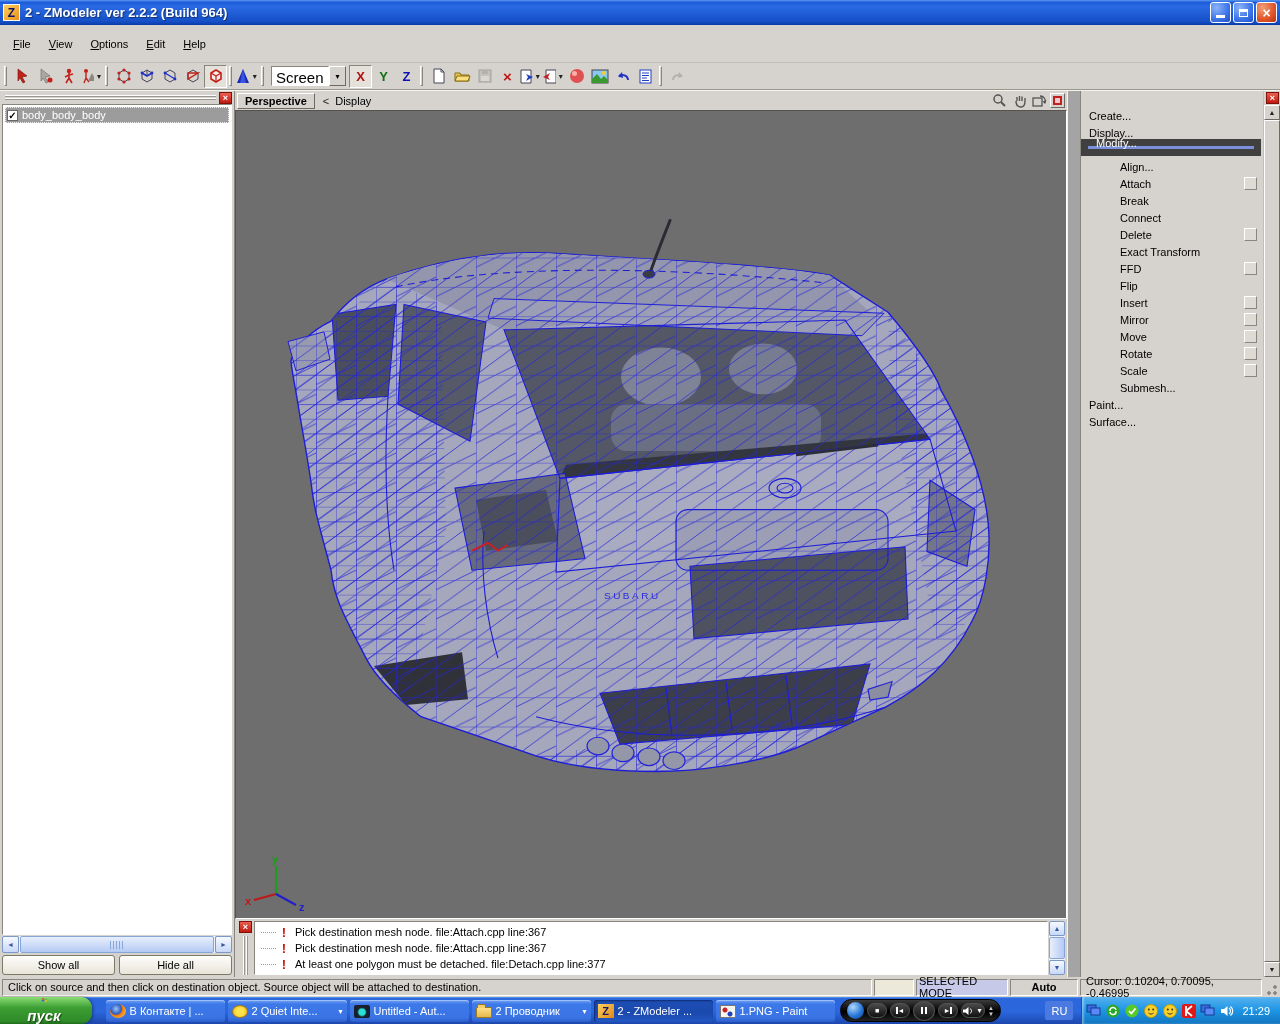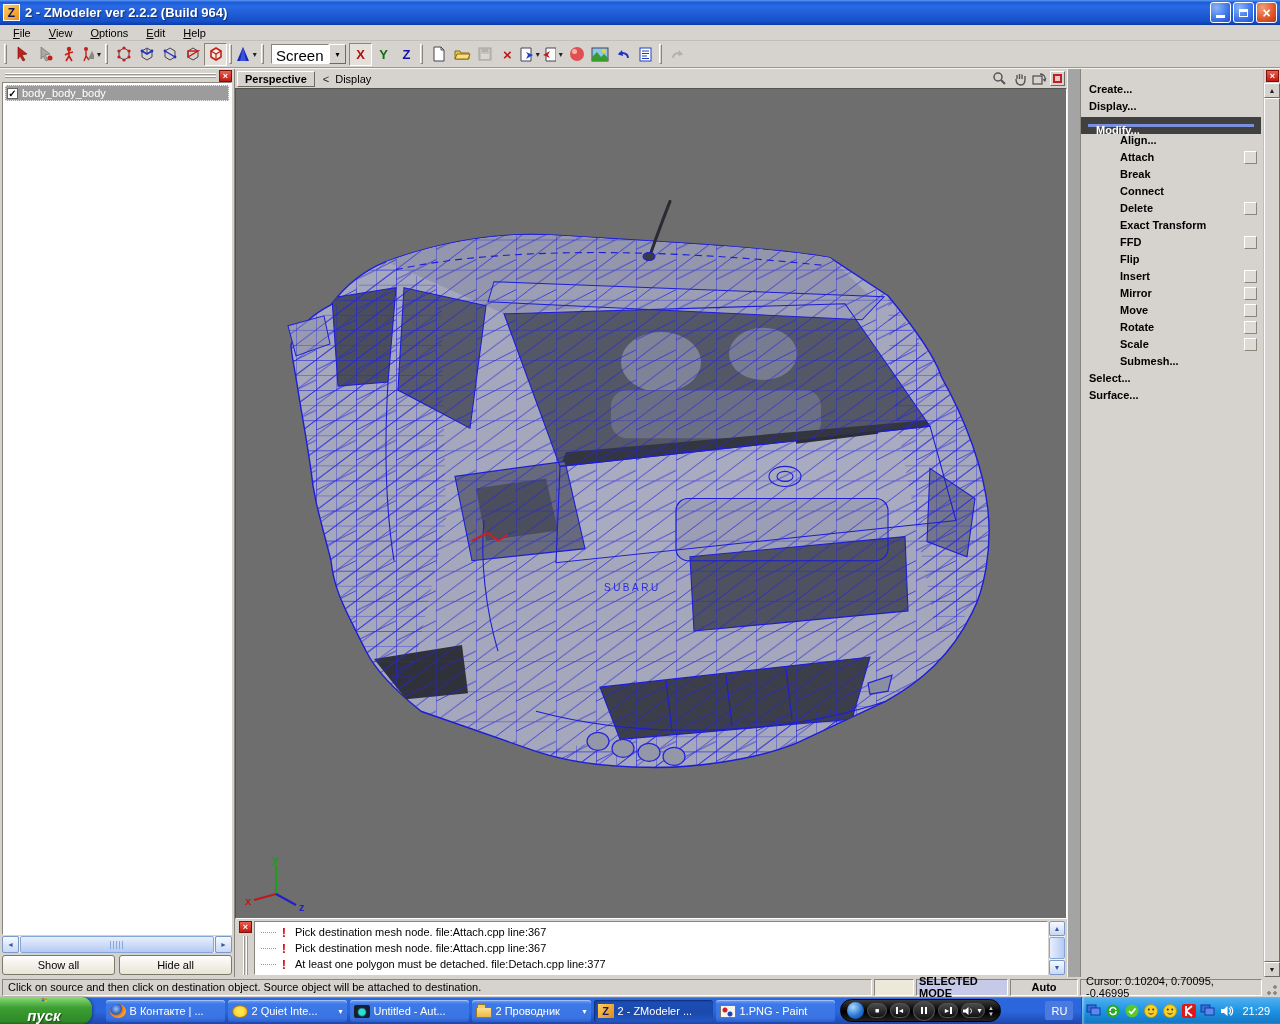--- a/index.html
+++ b/index.html
@@ -14,21 +14,21 @@
     font-weight:bold;font-size:12px;}
   .title{color:#fff;font-weight:bold;font-size:13px;text-shadow:1px 1px 1px #103070;flex:1;}
   .winbtn{width:21px;height:21px;margin-left:2px;border:1px solid #fff;border-radius:3px;
     display:flex;align-items:center;justify-content:center;
     background:radial-gradient(circle at 30% 25%,#8cb4f8,#3c74e8 60%,#1e50c8);}
   .winbtn.close{background:radial-gradient(circle at 30% 25%,#f0a078,#e05428 60%,#b83210);}
   .winbtn .bar{width:9px;height:3px;background:#fff;margin-top:8px;}
   .winbtn .rest{width:9px;height:8px;border:1px solid #fff;border-top-width:3px;background:transparent;}
   .winbtn.close span{color:#fff;font-weight:bold;font-size:14px;line-height:1;}
   
-  .menubar{height:16px;display:flex;align-items:center;background:#d6d3ce;padding-left:4px;border-bottom:1px solid #c2bfb8;}
+  .menubar{height:38px;display:flex;align-items:center;background:#d6d3ce;padding-left:4px;border-bottom:1px solid #c2bfb8;}
   .menu-item{padding:3px 9px;}
   
   .toolbar{height:27px;display:flex;align-items:center;background:#d6d3ce;border-bottom:1px solid #9a978f;padding-left:2px;}
   .tgrip{width:3px;height:20px;margin:0 4px 0 2px;border-left:1px solid #fff;border-top:1px solid #fff;
     border-right:1px solid #88857d;border-bottom:1px solid #88857d;}
   .tb{width:23px;height:23px;display:flex;align-items:center;justify-content:center;position:relative;}
   .tb.pressed{border:1px solid;border-color:#88857d #fff #fff #88857d;background:#e4e1da;}
   .tb.disabled{opacity:.45;}
   .tb svg{display:block;}
   .dd{font-size:8px;color:#222;margin-left:1px;width:9px;text-align:center;}
@@ -86,37 +86,37 @@
   .log-row{display:flex;align-items:center;height:16px;}
   .log-tree{width:15px;height:8px;border-bottom:1px dotted #999;margin:0 3px 6px 6px;}
   .log-bang{color:#d01010;font-weight:bold;font-size:13px;width:10px;text-align:center;margin-right:6px;}
   .vscroll{width:16px;display:flex;flex-direction:column;margin-left:1px;}
   .vtrack{flex:1;background:#eef2fa;display:flex;flex-direction:column;padding:1px 0;}
   .vthumb{flex:1;border:1px solid #86a6d8;border-radius:2px;background:linear-gradient(90deg,#e8effd,#b4caf4);}
   
   .divider{width:13px;background:#a4a4a4;border-left:1px solid #f4f4ee;}
   .rightpanel{width:200px;background:#d6d3ce;display:flex;border-left:1px solid #88857d;}
   .rp-list{flex:1;padding-top:14px;}
-  .rp-row{height:17px;display:flex;align-items:flex-start;padding-left:8px;margin-right:2px;font-weight:bold;}
+  .rp-row{height:17px;display:flex;align-items:flex-end;padding-left:8px;margin-right:2px;}
   .rp-row.ind{padding-left:39px;}
   .rp-row.sel{background:#7b90dd;border:7px solid #404040;color:#fff;}
   .rp-label{flex:1;}
   .rp-box{width:13px;height:13px;margin-right:4px;background:#dedbd4;
     border:1px solid;border-color:#fff #8a867e #8a867e #fff;}
   .rp-scrollcol{width:17px;display:flex;flex-direction:column;align-items:stretch;background:#d6d3ce;border-left:1px solid #c2bfb8;}
   .rp-scrollcol .xbtn{margin:1px 2px;}
   .cbtn{height:15px;border:1px solid;border-color:#fff #6e6a63 #6e6a63 #fff;background:#d6d3ce;
     font-size:7px;display:flex;align-items:center;justify-content:center;color:#222;}
   .cthumb{flex:1;border:1px solid;border-color:#fff #6e6a63 #6e6a63 #fff;background:#d6d3ce;margin:0;}
   
   .statusbar{height:20px;display:flex;align-items:center;background:#d6d3ce;padding:1px 2px;gap:2px;}
   .sseg{height:17px;border:1px solid;border-color:#88857d #fff #fff #88857d;display:flex;align-items:center;padding:0 5px;}
   .smsg{flex:1;}
   .sblank{width:40px;background:#ece9da;}
-  .smode{width:92px;background:#c6c9e8;font-weight:bold;justify-content:center;padding:0 2px;}
+  .smode{width:92px;background:#c6c9e8;font-weight:normal;justify-content:center;padding:0 2px;}
   .sauto{width:68px;font-weight:bold;justify-content:center;}
   .scursor{width:182px;}
   .sgrip{width:14px;height:14px;align-self:flex-end;
     background:radial-gradient(circle 1.5px at 11px 11px,#88857d 1.5px,transparent 2px),
                radial-gradient(circle 1.5px at 11px 5px,#88857d 1.5px,transparent 2px),
                radial-gradient(circle 1.5px at 5px 11px,#88857d 1.5px,transparent 2px);}
   
   .taskbar{height:27px;display:flex;align-items:stretch;
     background:linear-gradient(180deg,#5b9cf5 0%,#2b66dd 6%,#2b66dd 55%,#1c47ad 100%);}
   .startbtn{width:92px;display:flex;align-items:center;gap:4px;padding:0 12px 0 8px;
@@ -585,21 +585,21 @@
             <span class="rp-box"></span>
           </div>
           <div class="rp-row ind">
             <span class="rp-label">Scale</span>
             <span class="rp-box"></span>
           </div>
           <div class="rp-row ind">
             <span class="rp-label">Submesh...</span>
           </div>
           <div class="rp-row">
-            <span class="rp-label">Select...</span>
+            <span class="rp-label">Paint...</span>
           </div>
           <div class="rp-row">
             <span class="rp-label">Surface...</span>
           </div>
         </div>
       <div class="rp-scrollcol">
         <span class="xbtn">×</span>
         <span class="cbtn">▲</span>
         <span class="cthumb"></span>
         <span class="cbtn">▼</span>

